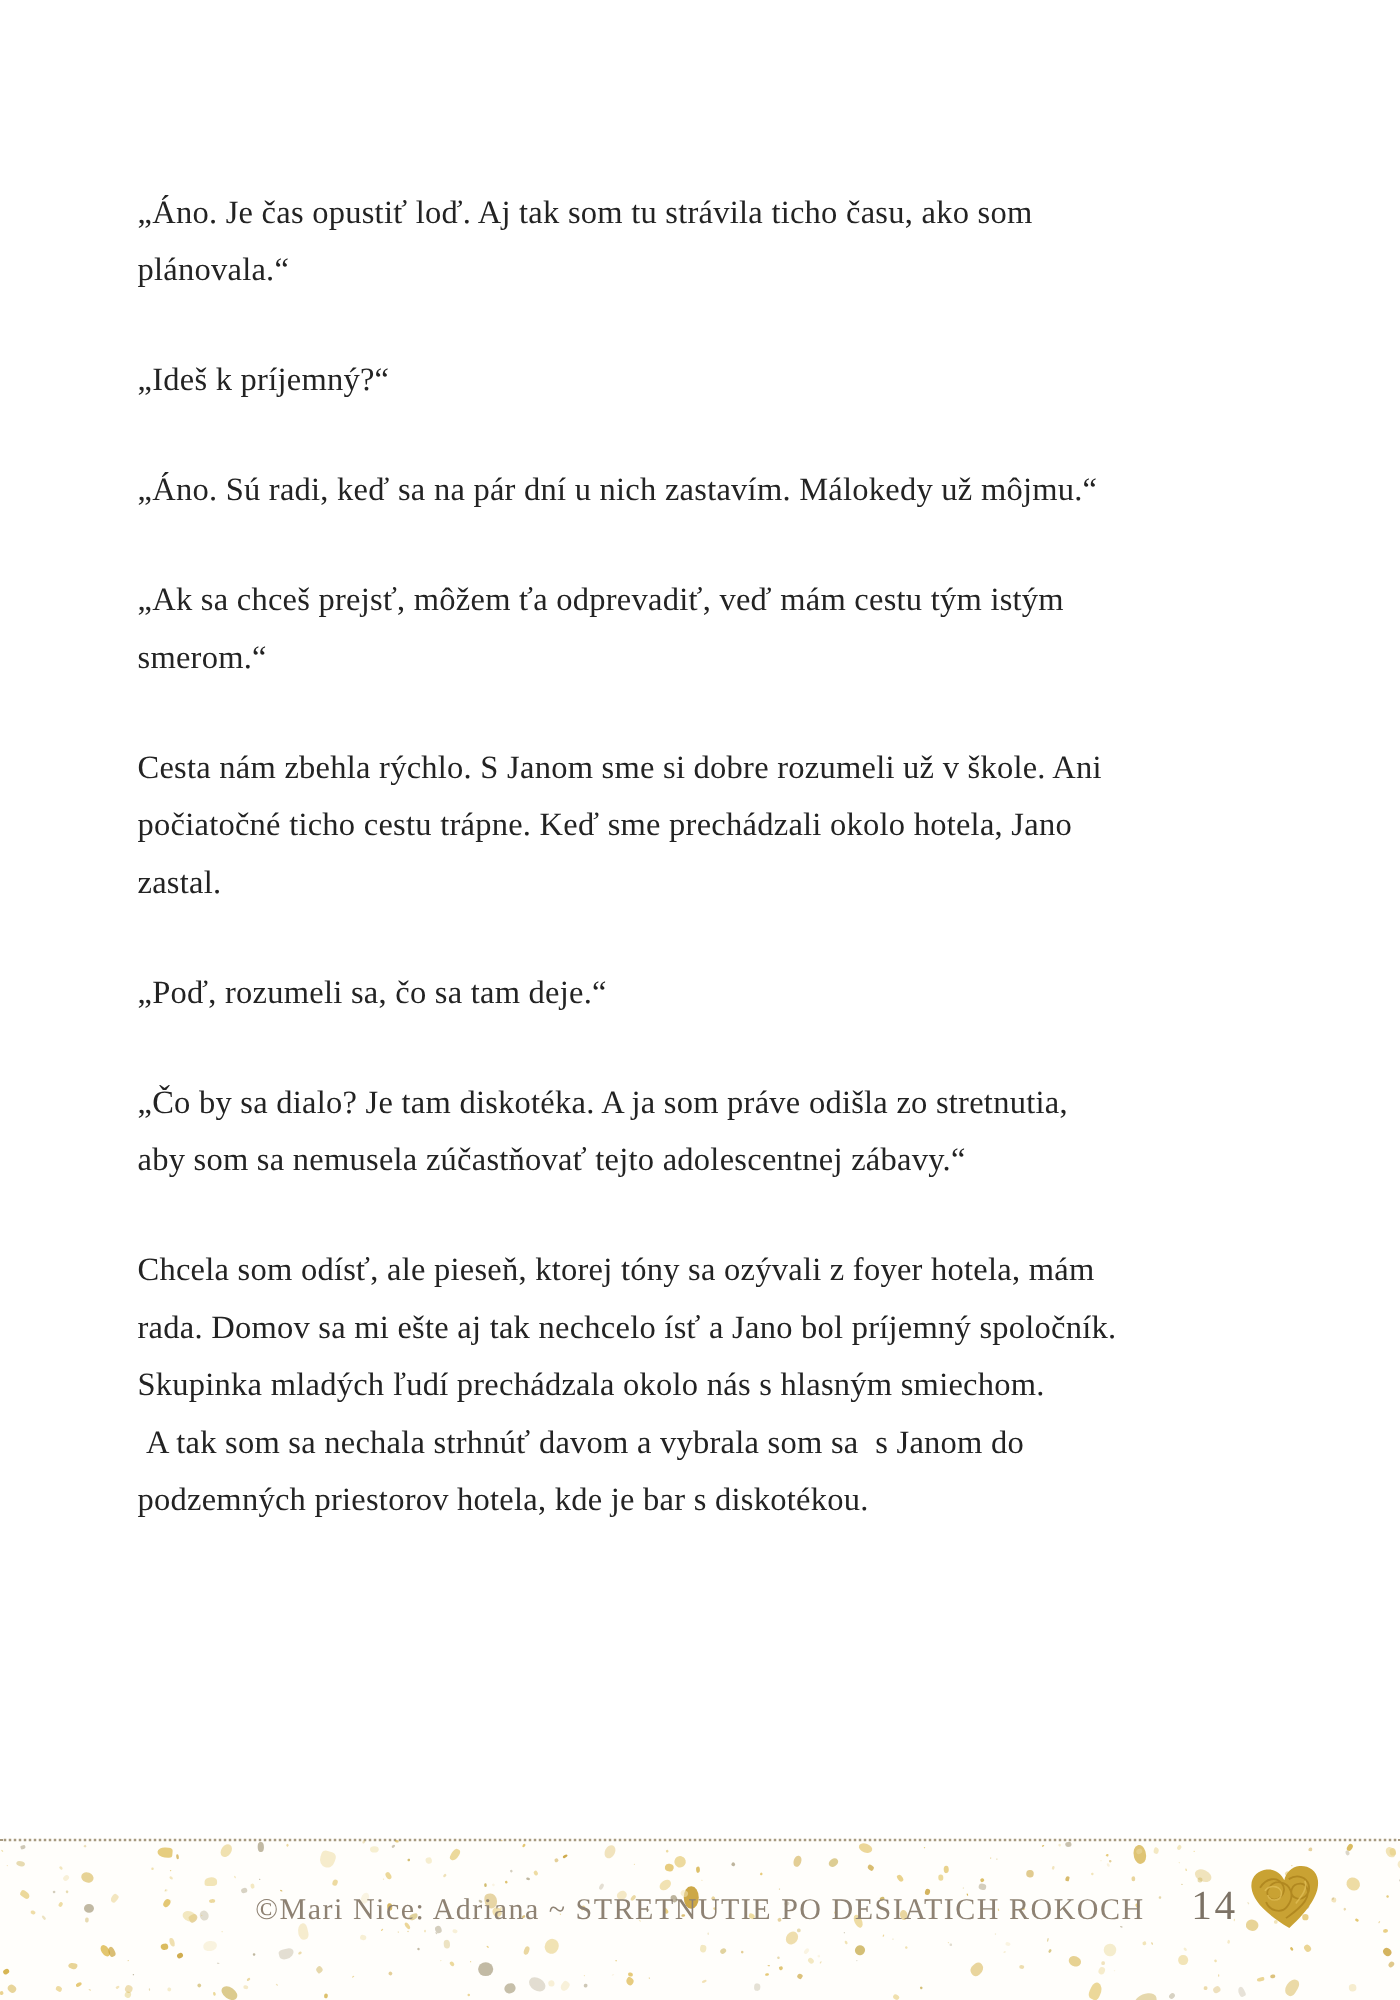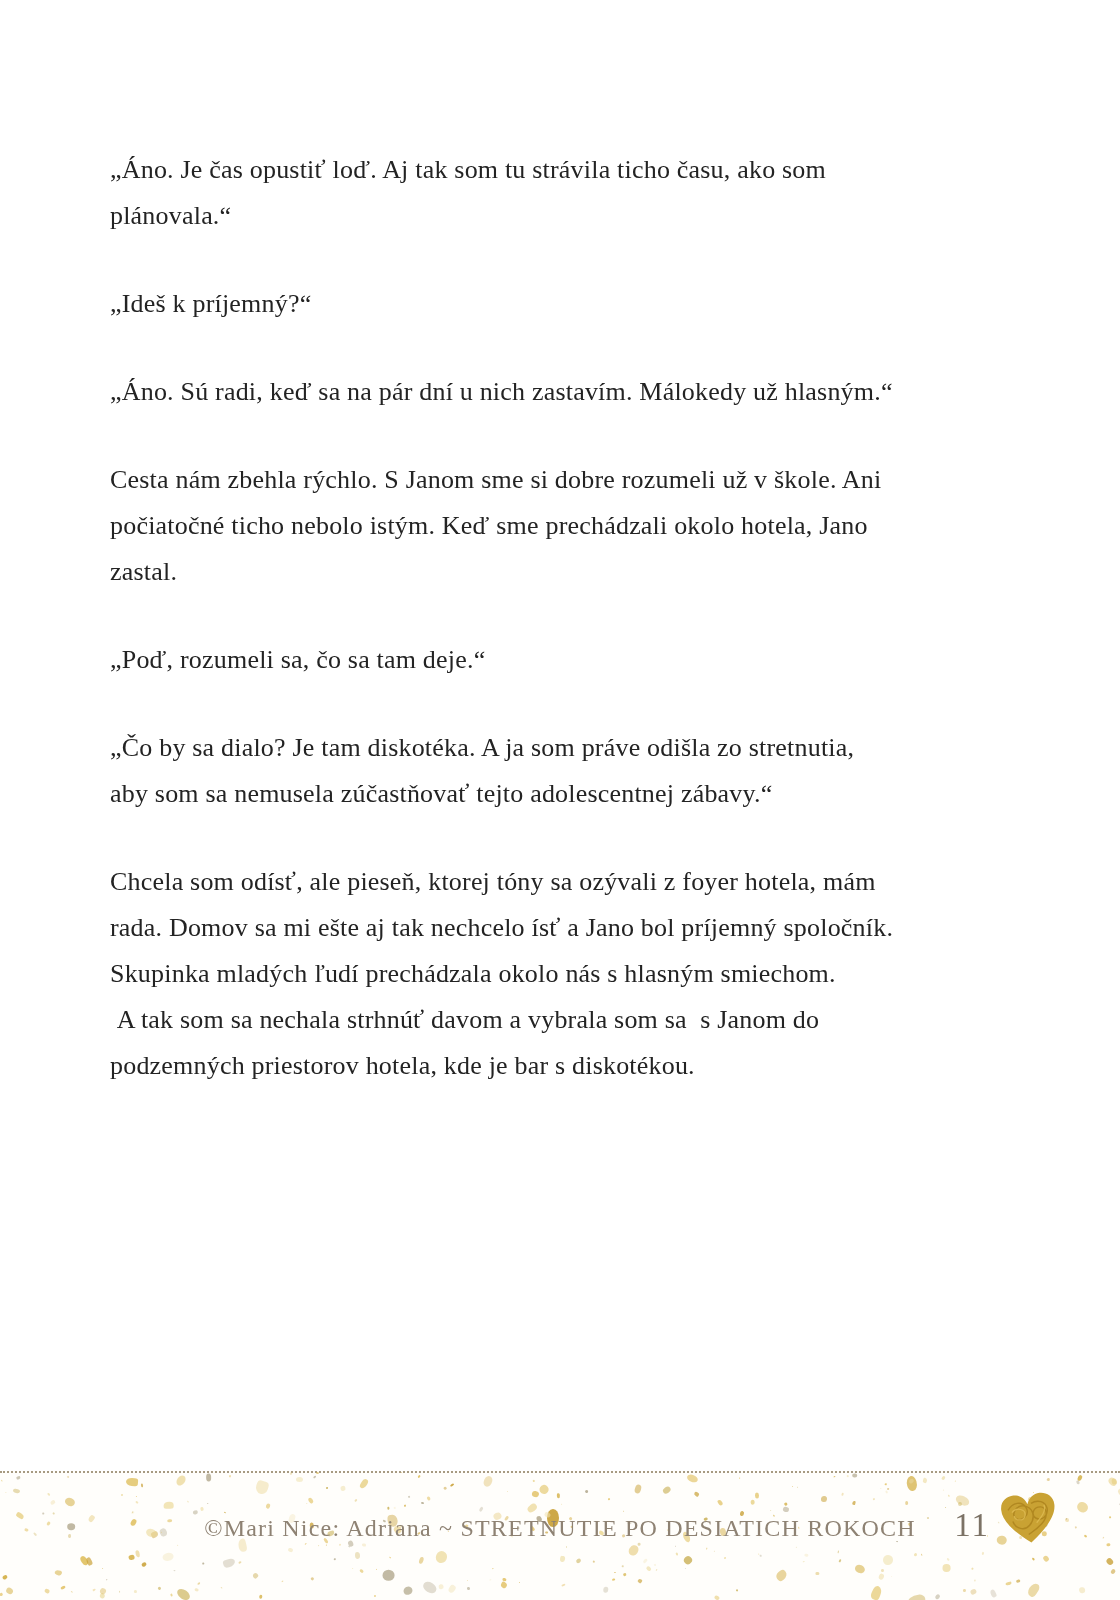--- a/index.html
+++ b/index.html
@@ -79,37 +79,39 @@
 </style>
 </head>
 <body>
 
 <div class="page">
 
   <main class="content">
     <p>„Áno. Je čas opustiť loď. Aj tak som tu strávila ticho času, ako som
 plánovala.“</p>
     <p>„Ideš k príjemný?“</p>
-    <p>„Áno. Sú radi, keď sa na pár dní u nich zastavím. Málokedy už hlasným.“</p>
+    <p>„Áno. Sú radi, keď sa na pár dní u nich zastavím. Málokedy už môjmu.“</p>
+    <p>„Ak sa chceš prejsť, môžem ťa odprevadiť, veď mám cestu tým istým
+smerom.“</p>
     <p>Cesta nám zbehla rýchlo. S Janom sme si dobre rozumeli už v škole. Ani
-počiatočné ticho nebolo istým. Keď sme prechádzali okolo hotela, Jano
+počiatočné ticho cestu trápne. Keď sme prechádzali okolo hotela, Jano
 zastal.</p>
     <p>„Poď, rozumeli sa, čo sa tam deje.“</p>
     <p>„Čo by sa dialo? Je tam diskotéka. A ja som práve odišla zo stretnutia,
 aby som sa nemusela zúčastňovať tejto adolescentnej zábavy.“</p>
     <p>Chcela som odísť, ale pieseň, ktorej tóny sa ozývali z foyer hotela, mám
 rada. Domov sa mi ešte aj tak nechcelo ísť a Jano bol príjemný spoločník.
 Skupinka mladých ľudí prechádzala okolo nás s hlasným smiechom.
  A tak som sa nechala strhnúť davom a vybrala som sa  s Janom do
 podzemných priestorov hotela, kde je bar s diskotékou.</p>
   </main>
 
   <footer class="footer-band" id="speckle-band">
     <span class="footer-credit">©Mari Nice: Adriana ~ STRETNUTIE PO DESIATICH ROKOCH</span>
-    <span class="page-number">11</span>
+    <span class="page-number">14</span>
     <svg class="heart" viewBox="0 0 64 58" aria-hidden="true">
       <path d="M32 55 C11 39 2.5 27 2.5 16 C2.5 6 10.5 1.5 17.5 1.5 C24.5 1.5 30 6.5 32 12.5 C34 6.5 39.5 1.5 46.5 1.5 C53.5 1.5 61.5 6 61.5 16 C61.5 27 53 39 32 55 Z" fill="#c9a233"></path>
       <path d="M10 17 C16 9 26 8 30 16 C34 24 24 32 18 27 C12 22 20 12 28 14 C38 16.5 40 28 32 36 C26 42 16 38 14 30 M36 12 C44 8 52 12 53 19 C54 27 46 33 40 29 C34 25 38 16 46 17 C52 18 54 26 48 33 C42 40 33 44 30 46" fill="none" stroke="#a87f1b" stroke-width="1.6" opacity="0.75"></path>
       <path d="M14 20 C20 14 30 18 28 25 C26 31 17 30 16 24 M40 34 C46 28 52 22 50 15" fill="none" stroke="#e0bd55" stroke-width="1.4" opacity="0.8"></path>
     </svg>
   <span class="speck" style="width: 1.8px; height: 2.3px; left: 1109px; top: 43px; background: rgb(222, 188, 85); opacity: 0.75; transform: rotate(75deg); border-radius: 50%;"></span>
       <span class="speck" style="width: 3.6px; height: 3px; left: 259px; top: 122px; background: rgb(210, 172, 60); opacity: 0.75; transform: rotate(96deg); border-radius: 50%;"></span>
       <span class="speck" style="width: 1.7px; height: 2px; left: 847px; top: 2px; background: rgb(240, 227, 180); opacity: 0.68; transform: rotate(140deg); border-radius: 50%;"></span>
       <span class="speck" style="width: 6.7px; height: 9.5px; left: 529px; top: 30px; background: rgb(233, 211, 139); opacity: 0.65; transform: rotate(53deg); border-radius: 50%;"></span>
       <span class="speck" style="width: 2.9px; height: 2.3px; left: 841px; top: 20px; background: rgb(227, 195, 104); opacity: 0.41; transform: rotate(108deg); border-radius: 50%;"></span>

